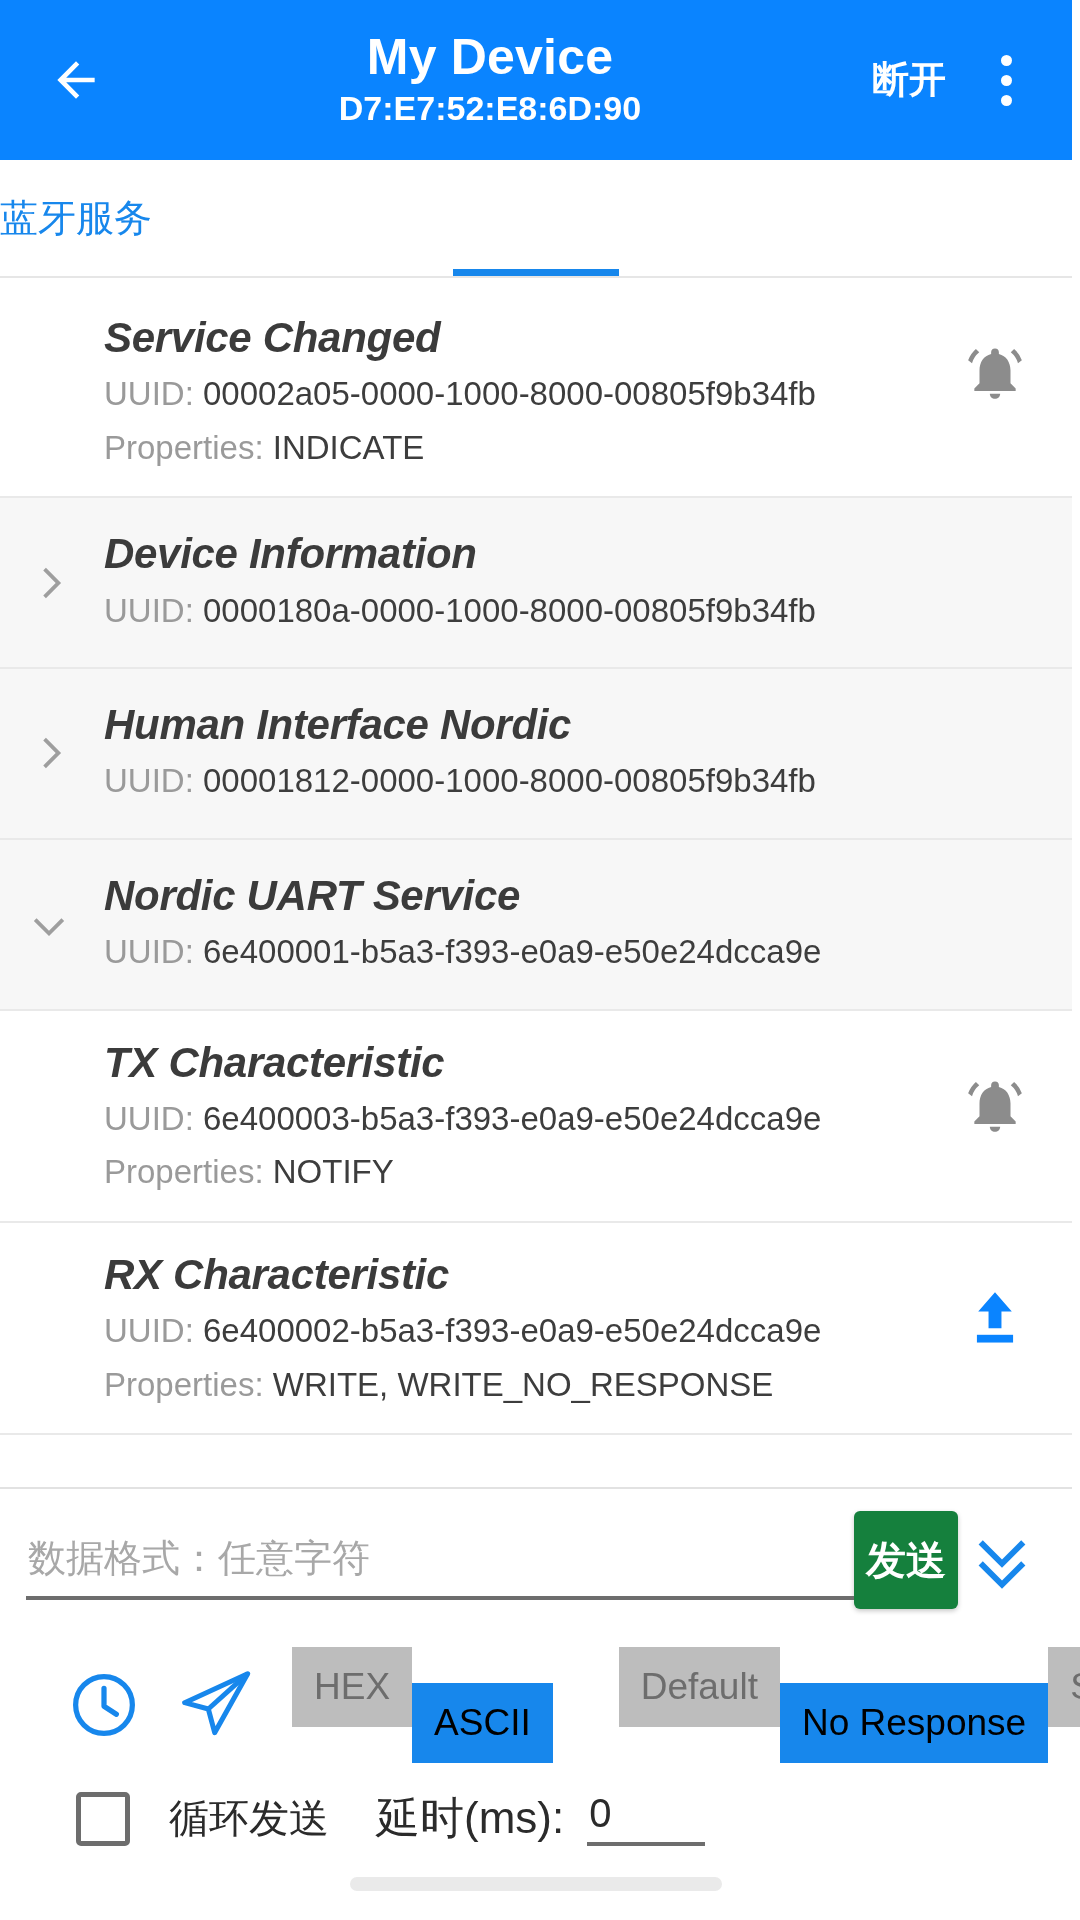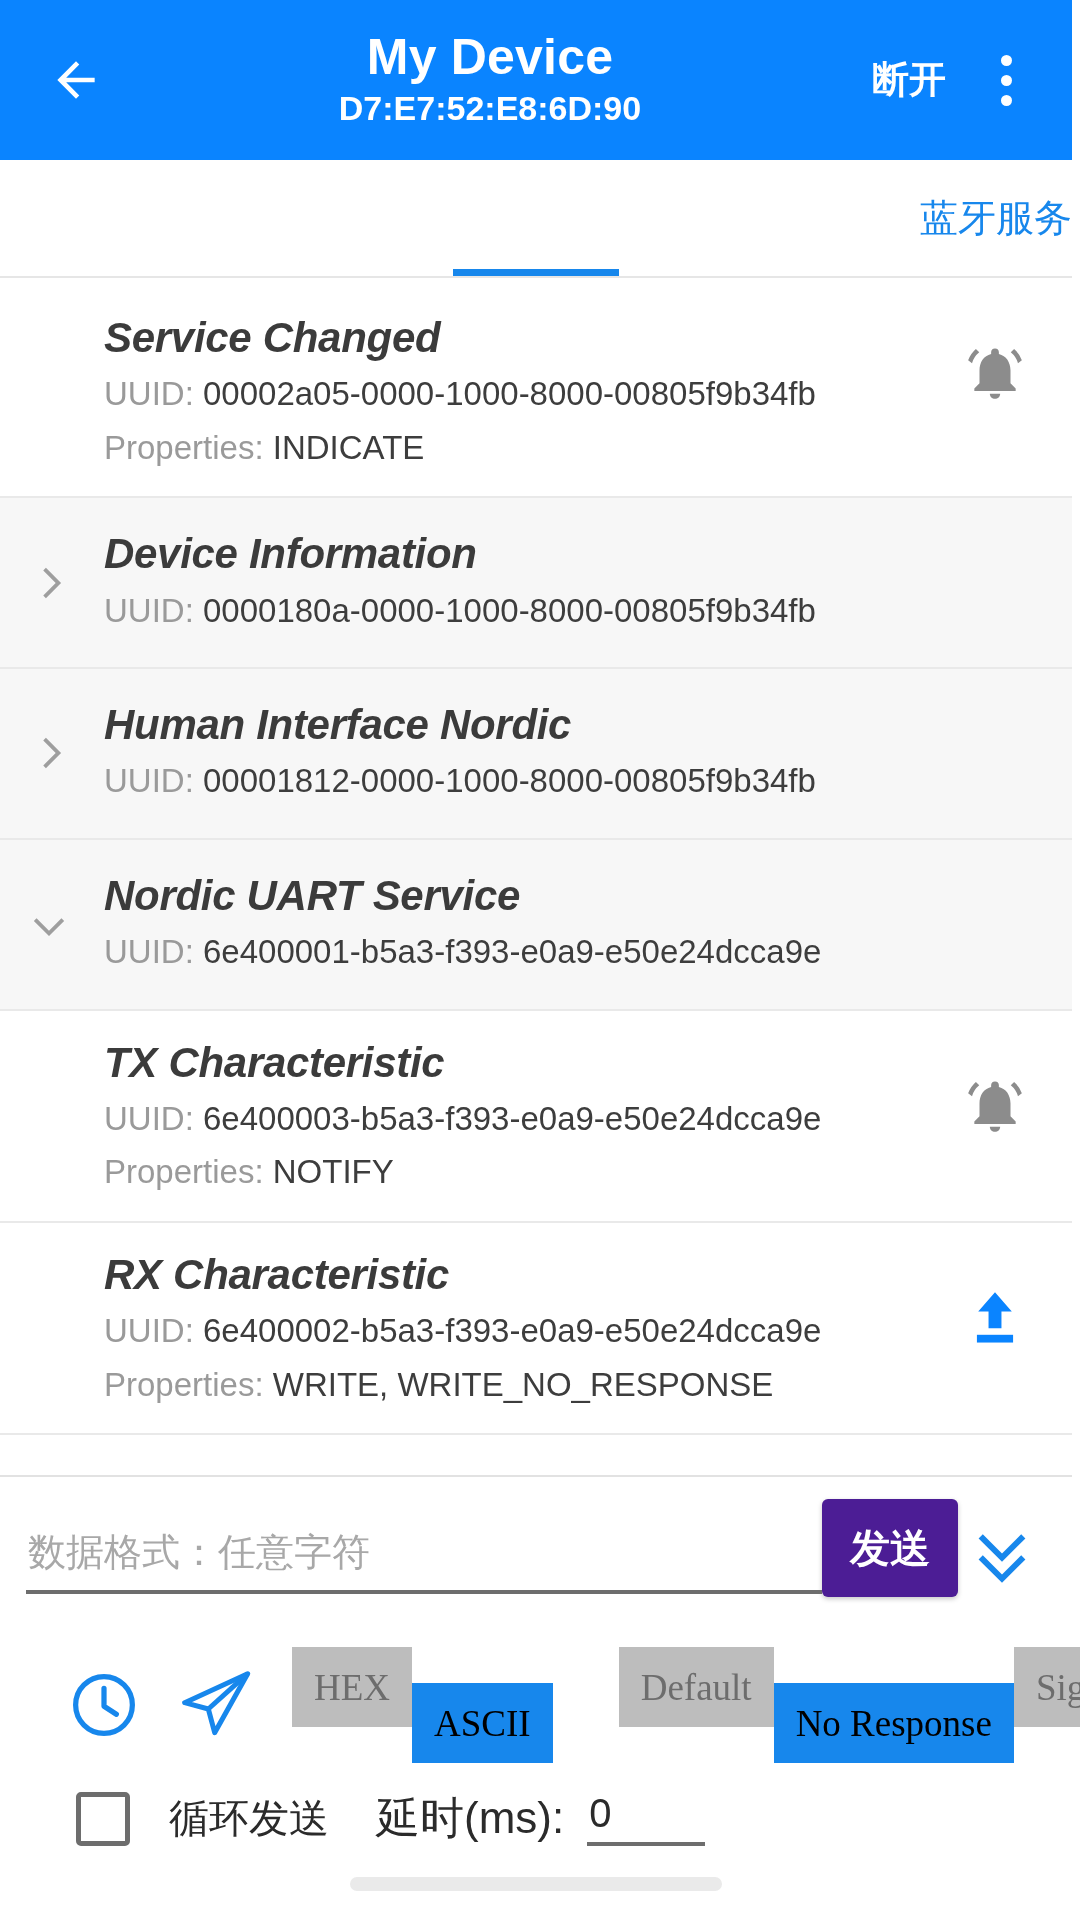--- a/index.html
+++ b/index.html
@@ -24,21 +24,21 @@
   .back-arrow { width:56px; height:56px; display:block; }
   .title-block { flex:1 1 auto; display:flex; flex-direction:column; align-items:center; justify-content:center; margin-left:-10px; }
   .app-title { color:#fff; font-size:50px; font-weight:bold; line-height:1.05; letter-spacing:0.2px; }
   .app-subtitle { color:#fff; font-size:34px; font-weight:bold; line-height:1.25; margin-top:4px; }
   .disconnect-btn { color:#fff; font-size:37px; font-weight:bold; padding:0 6px; flex:0 0 auto; white-space:nowrap; }
   .overflow-btn { width:76px; height:96px; display:flex; flex-direction:column; align-items:center; justify-content:center; gap:9px; flex:0 0 auto; margin-left:16px; }
   .dot { width:11px; height:11px; border-radius:50%; background:#fff; }
 
   
   .tabs { height:118px; display:flex; background:#fff; flex:0 0 auto; border-bottom:2px solid #e6e6e6; }
-  .tab { flex:1 1 0; display:flex; align-items:center; justify-content:flex-end; position:relative; font-size:38px; color:#8a8a8a; }
+  .tab { flex:1 1 0; display:flex; align-items:center; justify-content:flex-start; position:relative; font-size:38px; color:#8a8a8a; }
   .tab.active { color:#1787ec; }
   .tab.active::after {
     content:""; position:absolute; bottom:0; left:50%; transform:translateX(-50%);
     width:166px; height:7px; background:#1787ec;
   }
 
   
   .list { flex:1 1 auto; overflow:hidden; background:#fff; }
   .row {
     position:relative;
@@ -68,31 +68,31 @@
   .send-row { display:flex; align-items:center; gap:0; }
   .input-wrap { flex:1 1 auto; position:relative; padding-bottom:6px; }
   .data-input {
     width:100%; border:none; outline:none; background:transparent;
     font-family:"Liberation Sans", sans-serif;
     font-size:38px; color:#3b3b3b; padding:14px 2px 16px 2px;
   }
   .data-input::placeholder { color:#a8a8a8; }
   .input-underline { height:4px; background:#6d6d6d; width:100%; }
   .send-btn {
-    background:#4c1d95; color:#fff; font-size:40px; font-weight:bold;
-    border:none; border-radius:6px; padding:0 28px; height:98px;
+    background:#15803d; color:#fff; font-size:40px; font-weight:bold;
+    border:none; border-radius:6px; padding:0 12px; height:98px;
     display:flex; align-items:center; justify-content:center;
     font-family:"Liberation Sans", sans-serif;
     box-shadow:0 2px 5px rgba(0,0,0,0.22);
-    margin-bottom:20px;
+    margin-bottom:8px;
   }
   .expand-btn { width:88px; height:98px; display:flex; align-items:center; justify-content:center; flex:0 0 auto; margin-bottom:8px; }
 
   
-  .ctrl-row { display:flex; align-items:center; padding:30px 26px 0 26px; gap:8px;font-family:Liberation Serif, serif; }
+  .ctrl-row { display:flex; align-items:center; padding:30px 26px 0 26px; gap:8px; }
   .icon-btn { width:104px; height:96px; display:flex; align-items:center; justify-content:center; flex:0 0 auto; }
   .seg { display:flex; flex:0 0 auto; overflow:hidden; }
   .seg-1 { margin-left:16px; }
   .seg-2 { margin-left:58px; }
   .seg-item {
     background:#bdbdbd; color:#6d6d6d; font-size:37px;
     padding:0 22px; height:80px; display:flex; align-items:center; justify-content:center;
     white-space:nowrap;
   }
   .seg-item.on { background:#1787ec; color:#000000;margin-top:36px; }

